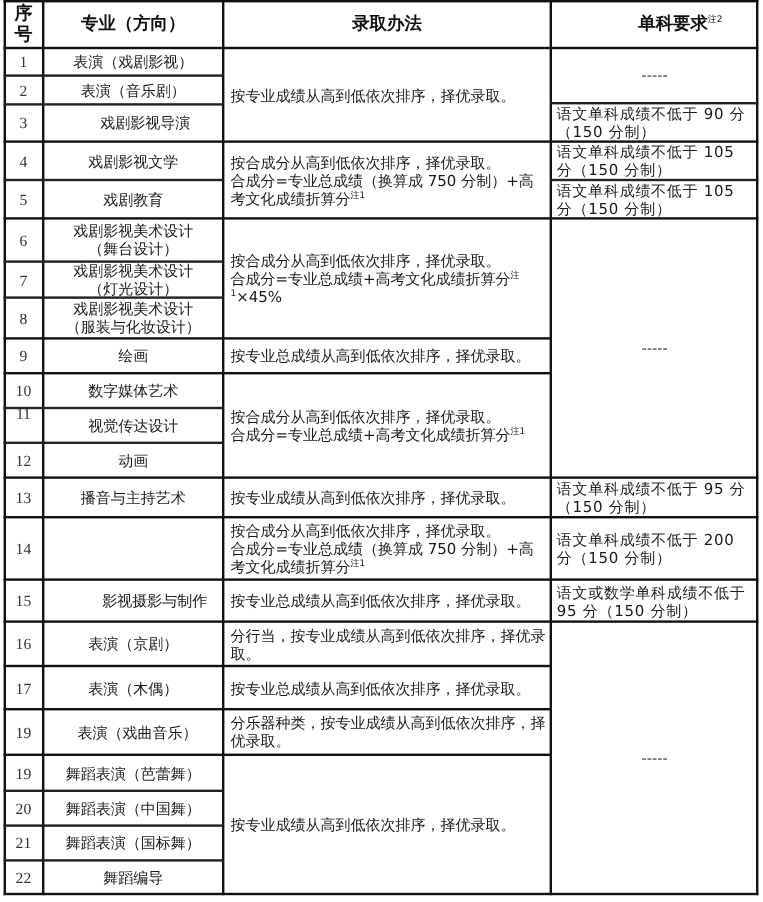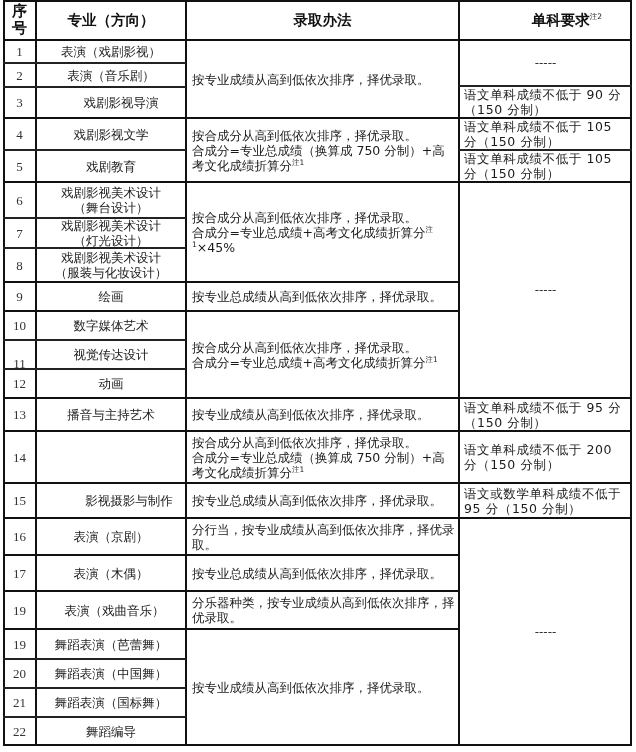--- a/index.html
+++ b/index.html
@@ -43,21 +43,21 @@
   <div class="cell center num" style="left:0;top:40px;width:33px;height:23px;">1</div>
   <div class="cell center num" style="left:0;top:63px;width:33px;height:24px;">2</div>
   <div class="cell center num" style="left:0;top:87px;width:33px;height:31px;">3</div>
   <div class="cell center num" style="left:0;top:118px;width:33px;height:32px;">4</div>
   <div class="cell center num" style="left:0;top:150px;width:33px;height:32px;">5</div>
   <div class="cell center num" style="left:0;top:182px;width:33px;height:36px;">6</div>
   <div class="cell center num" style="left:0;top:218px;width:33px;height:30px;">7</div>
   <div class="cell center num" style="left:0;top:248px;width:33px;height:34px;">8</div>
   <div class="cell center num" style="left:0;top:282px;width:33px;height:29px;">9</div>
   <div class="cell center num" style="left:0;top:311px;width:33px;height:29px;">10</div>
-  <div class="cell center num" style="left:0;top:355px;width:33px;height:16px;">11</div>
+  <div class="cell center num" style="left:0;top:336px;width:33px;height:16px;">11</div>
   <div class="cell center num" style="left:0;top:369px;width:33px;height:29px;">12</div>
   <div class="cell center num" style="left:0;top:398px;width:33px;height:33px;">13</div>
   <div class="cell center num" style="left:0;top:431px;width:33px;height:52px;">14</div>
   <div class="cell center num" style="left:0;top:483px;width:33px;height:35px;">15</div>
   <div class="cell center num" style="left:0;top:518px;width:33px;height:37px;">16</div>
   <div class="cell center num" style="left:0;top:555px;width:33px;height:36px;">17</div>
   <div class="cell center num" style="left:0;top:591px;width:33px;height:38px;">19</div>
   <div class="cell center num" style="left:0;top:629px;width:33px;height:30px;">19</div>
   <div class="cell center num" style="left:0;top:659px;width:33px;height:29px;">20</div>
   <div class="cell center num" style="left:0;top:688px;width:33px;height:29px;">21</div>

